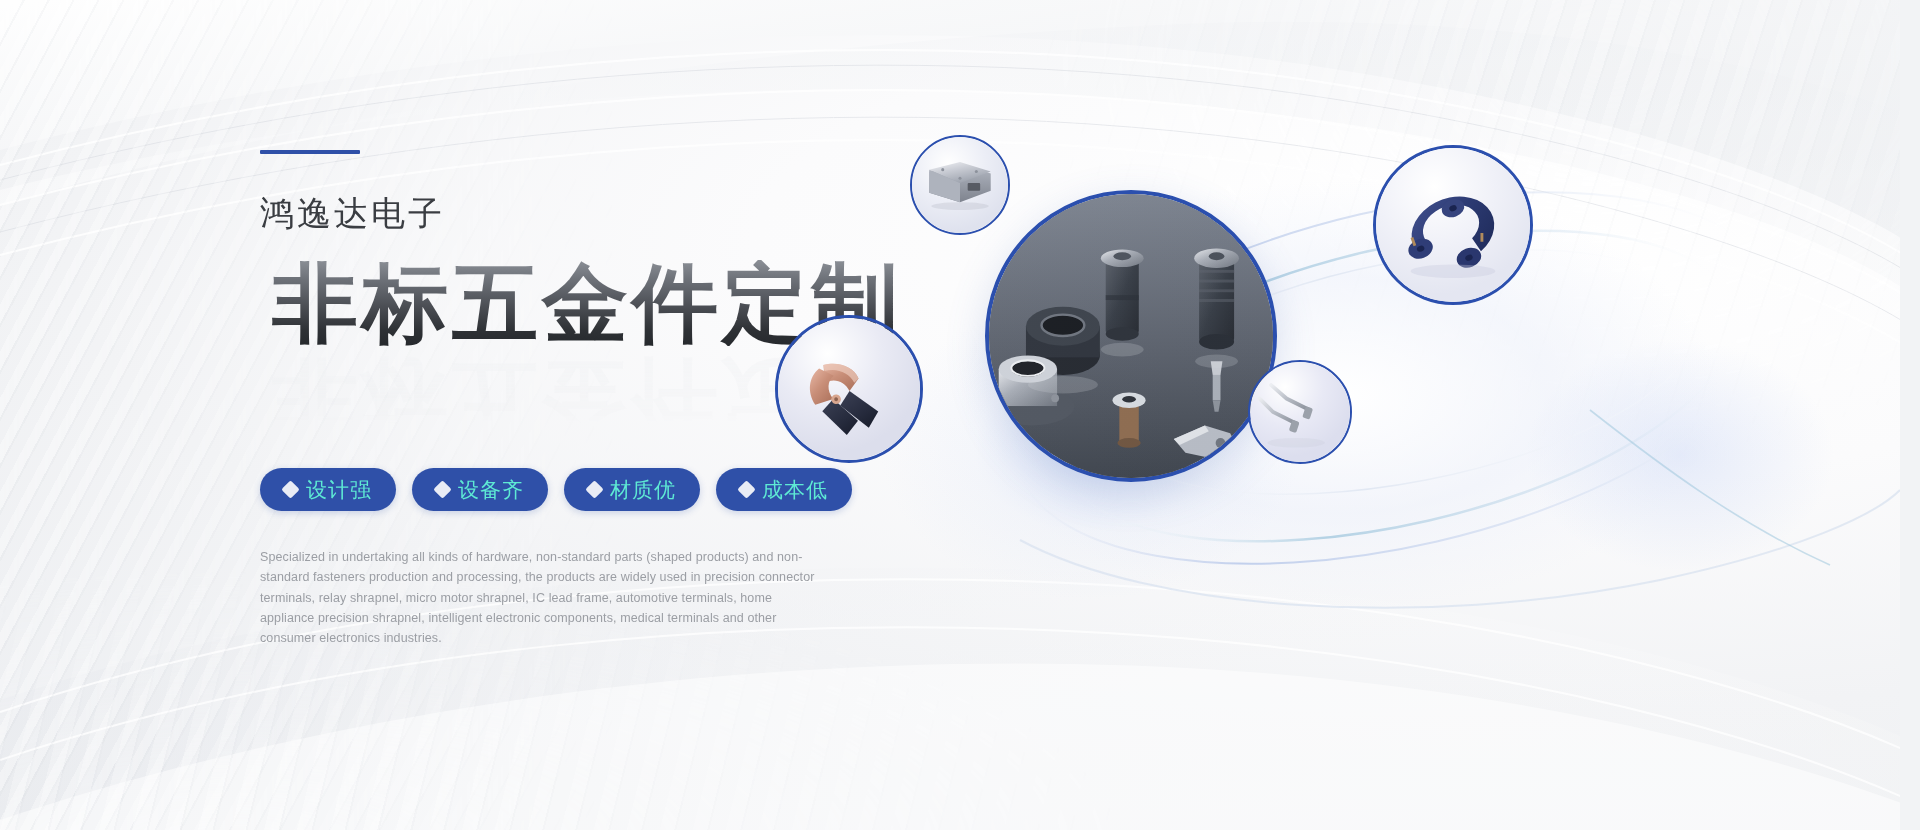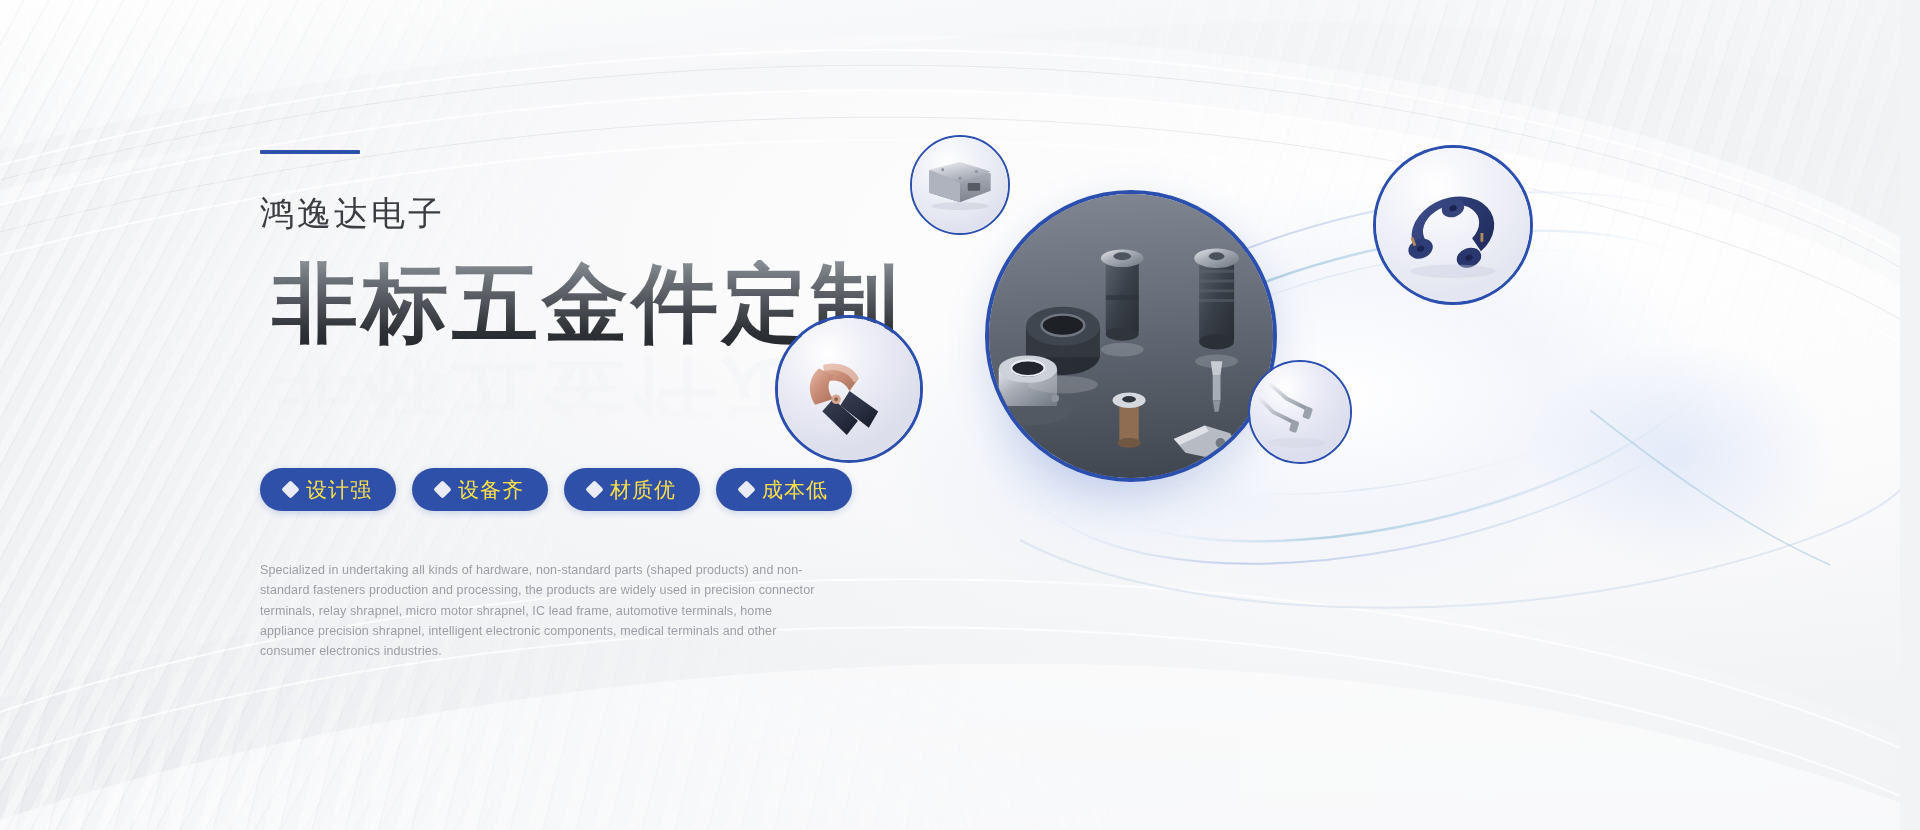--- a/index.html
+++ b/index.html
@@ -71,33 +71,33 @@
     -webkit-text-fill-color:transparent;color:transparent;
     opacity:.55;
     -webkit-mask-image:linear-gradient(to top, rgba(0,0,0,.85) 0%, rgba(0,0,0,.25) 45%, rgba(0,0,0,0) 80%);
             mask-image:linear-gradient(to top, rgba(0,0,0,.85) 0%, rgba(0,0,0,.25) 45%, rgba(0,0,0,0) 80%);
     pointer-events:none;
   }
 
   .pills{display:flex;gap:16px;margin-top:58px;}
   .pill{
     display:flex;align-items:center;gap:9px;
-    background:#2f50a8;color:#fde047;border-radius:24px;
+    background:#2f50a8;color:#5eead4;border-radius:24px;
     padding:11px 24px;font-size:21px;letter-spacing:1px;
     box-shadow:0 2px 7px rgba(47,80,168,.22);
     cursor:pointer;user-select:none;
   }
   .pill .dia{
     width:13px;height:13px;background:#e9ecf5;
     transform:rotate(45deg);flex:0 0 auto;border-radius:2px;
   }
   .pill-label{line-height:1;}
 
   .desc{
-    margin-top:49px;width:560px;
+    margin-top:36px;width:560px;
     font-size:12.5px;line-height:1.62;color:#9b9ea4;letter-spacing:.1px;
   }
 
   
   .visual{position:absolute;left:900px;top:110px;width:1010px;height:540px;}
   .visual svg{position:absolute;inset:0;width:1010px;height:540px;}
 
   .bubble{position:absolute;border-radius:50%;overflow:hidden;
     border:3px solid #2b4fae;box-sizing:border-box;}
   .bubble.thin{border-width:2.5px;}

